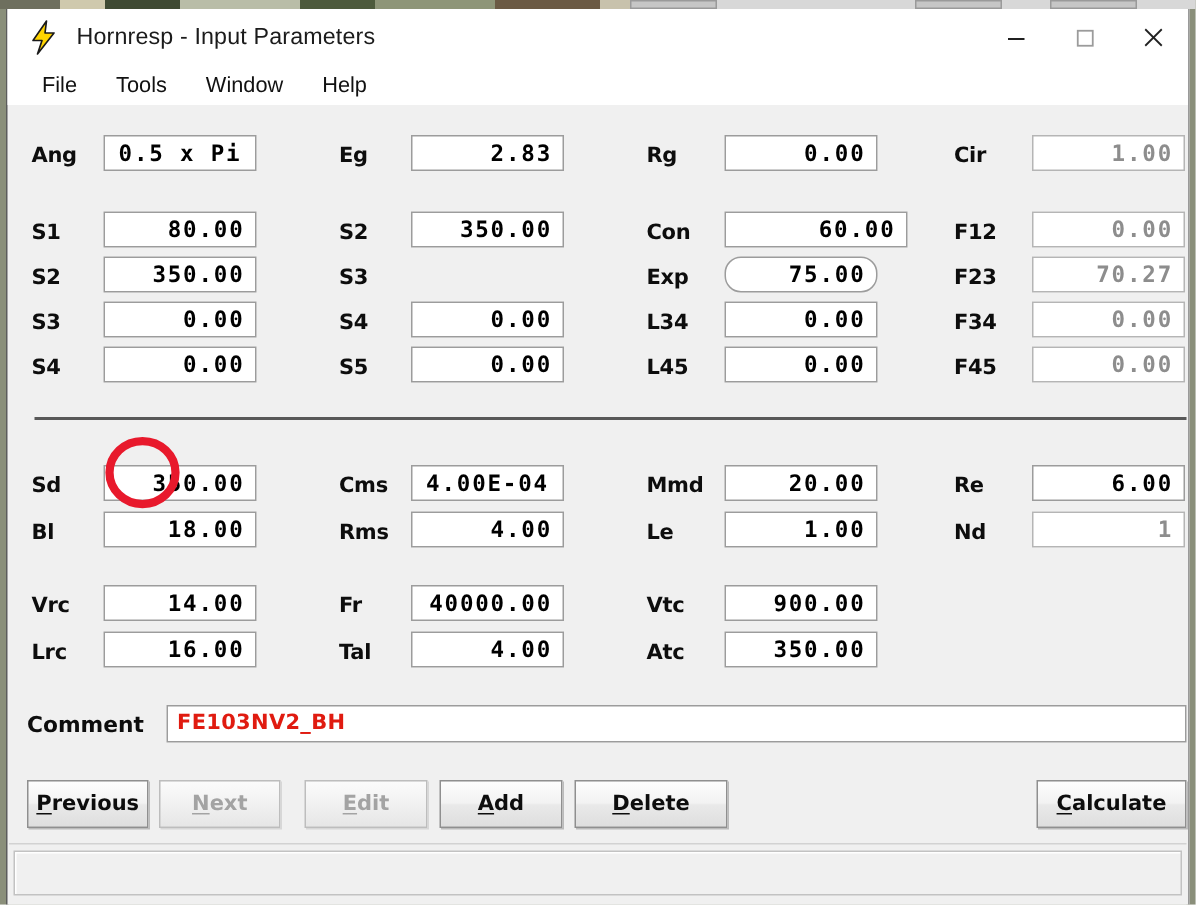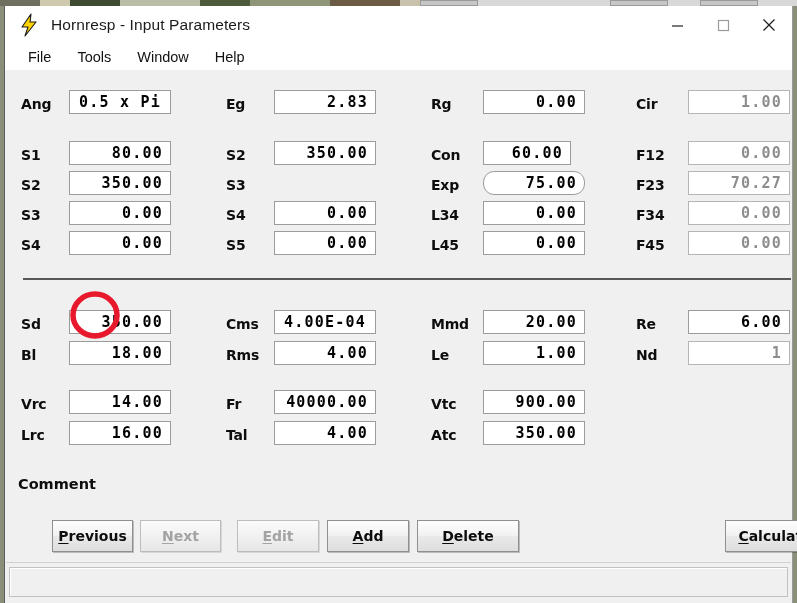--- a/index.html
+++ b/index.html
@@ -108,21 +108,20 @@
 
   .btn{
     position:absolute;height:32px;
     background:linear-gradient(180deg,#fdfdfd 0%,#f2f2f2 48%,#e9e9e9 52%,#dedede 100%);
     border:1px solid #8f8f8f;
     box-sizing:border-box;
     display:flex;align-items:center;justify-content:center;
     font-family:"DejaVu Sans", sans-serif;
     font-size:14px;font-weight:bold;color:#0d0d0d;
     box-shadow:1px 1px 0 rgba(0,0,0,.22);
-    margin-left:34px;
   }
   .btn.dis{color:#a3a3a3;border-color:#bdbdbd;
     background:linear-gradient(180deg,#fbfbfb 0%,#f1f1f1 50%,#e6e6e6 100%);
     box-shadow:1px 1px 0 rgba(0,0,0,.10);}
   .btn u{text-underline-offset:2px;}
   .recbox{
     position:absolute;height:32px;background:#ffffff;border:1px solid #6a6a6a;
     box-sizing:border-box;
     display:flex;align-items:center;justify-content:center;
     font-family:"DejaVu Sans", sans-serif;
@@ -197,21 +196,21 @@
       <div class="fld" style="left:264px;top:71px;width:102px;">350.00</div>
       <div class="lbl" style="left:216px;top:107px;">S3</div>
       <div class="lbl" style="left:216px;top:137px;">S4</div>
       <div class="fld" style="left:264px;top:131px;width:102px;">0.00</div>
       <div class="lbl" style="left:216px;top:167px;">S5</div>
       <div class="fld" style="left:264px;top:161px;width:102px;">0.00</div>
 
       <div class="lbl" style="left:421px;top:26px;">Rg</div>
       <div class="fld" style="left:473px;top:20px;width:102px;">0.00</div>
       <div class="lbl" style="left:421px;top:77px;">Con</div>
-      <div class="fld" style="left:473px;top:71px;width:88px;">60.00</div>
+      <div class="fld" style="left:473px;top:71px;width:122px;">60.00</div>
       <div class="lbl" style="left:421px;top:107px;">Exp</div>
       <div class="fld" style="left:473px;top:101px;width:102px;border-radius:11px;">75.00</div>
       <div class="lbl" style="left:421px;top:137px;">L34</div>
       <div class="fld" style="left:473px;top:131px;width:102px;">0.00</div>
       <div class="lbl" style="left:421px;top:167px;">L45</div>
       <div class="fld" style="left:473px;top:161px;width:102px;">0.00</div>
 
       <div class="lbl" style="left:626px;top:26px;">Cir</div>
       <div class="fld dis" style="left:678px;top:20px;width:102px;">1.00</div>
       <div class="lbl" style="left:626px;top:77px;">F12</div>
@@ -254,20 +253,21 @@
       <div class="fld" style="left:264px;top:320px;width:102px;">40000.00</div>
       <div class="lbl" style="left:216px;top:357px;">Tal</div>
       <div class="fld" style="left:264px;top:351px;width:102px;">4.00</div>
 
       <div class="lbl" style="left:421px;top:326px;">Vtc</div>
       <div class="fld" style="left:473px;top:320px;width:102px;">900.00</div>
       <div class="lbl" style="left:421px;top:357px;">Atc</div>
       <div class="fld" style="left:473px;top:351px;width:102px;">350.00</div>
 
       <div class="comment-lbl" style="left:8px;top:406px;">Comment</div>
+      <div class="comment-fld" style="left:101px;top:400px;width:680px;">FE103NV2_BH</div>
 
       <div class="btn" style="left:8px;top:450px;width:81px;">
           <span><u>P</u><span>revious</span></span>
         </div>
       <div class="btn dis" style="left:96px;top:450px;width:81px;">
           <span><u>N</u><span>ext</span></span>
         </div>
       <div class="btn dis" style="left:193px;top:450px;width:82px;">
           <span><u>E</u><span>dit</span></span>
         </div>

